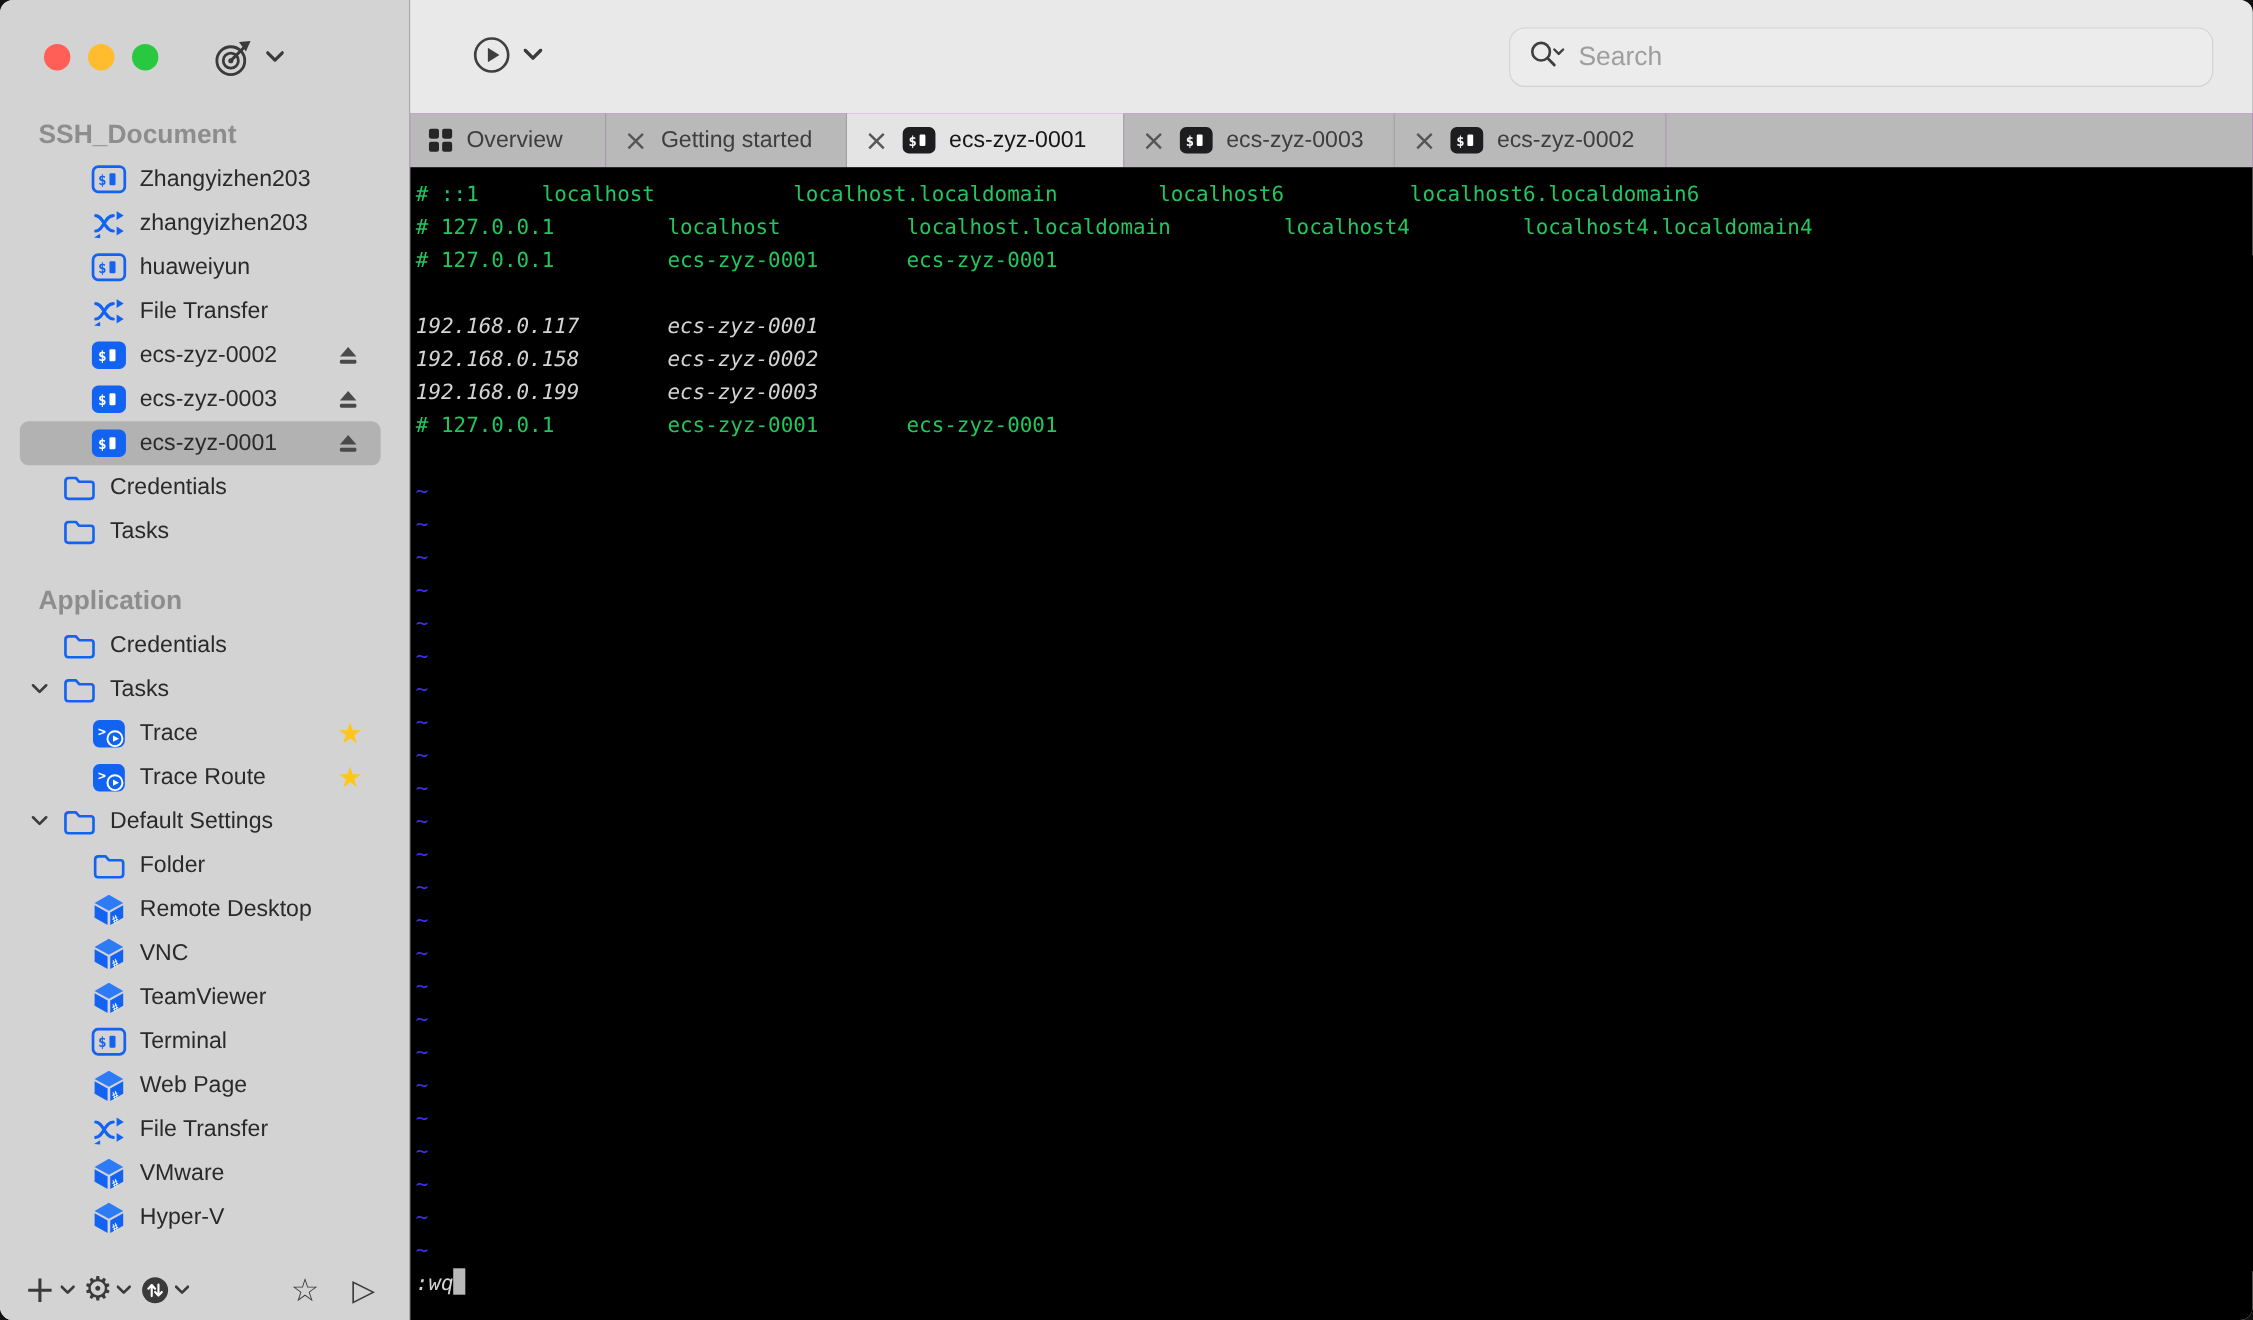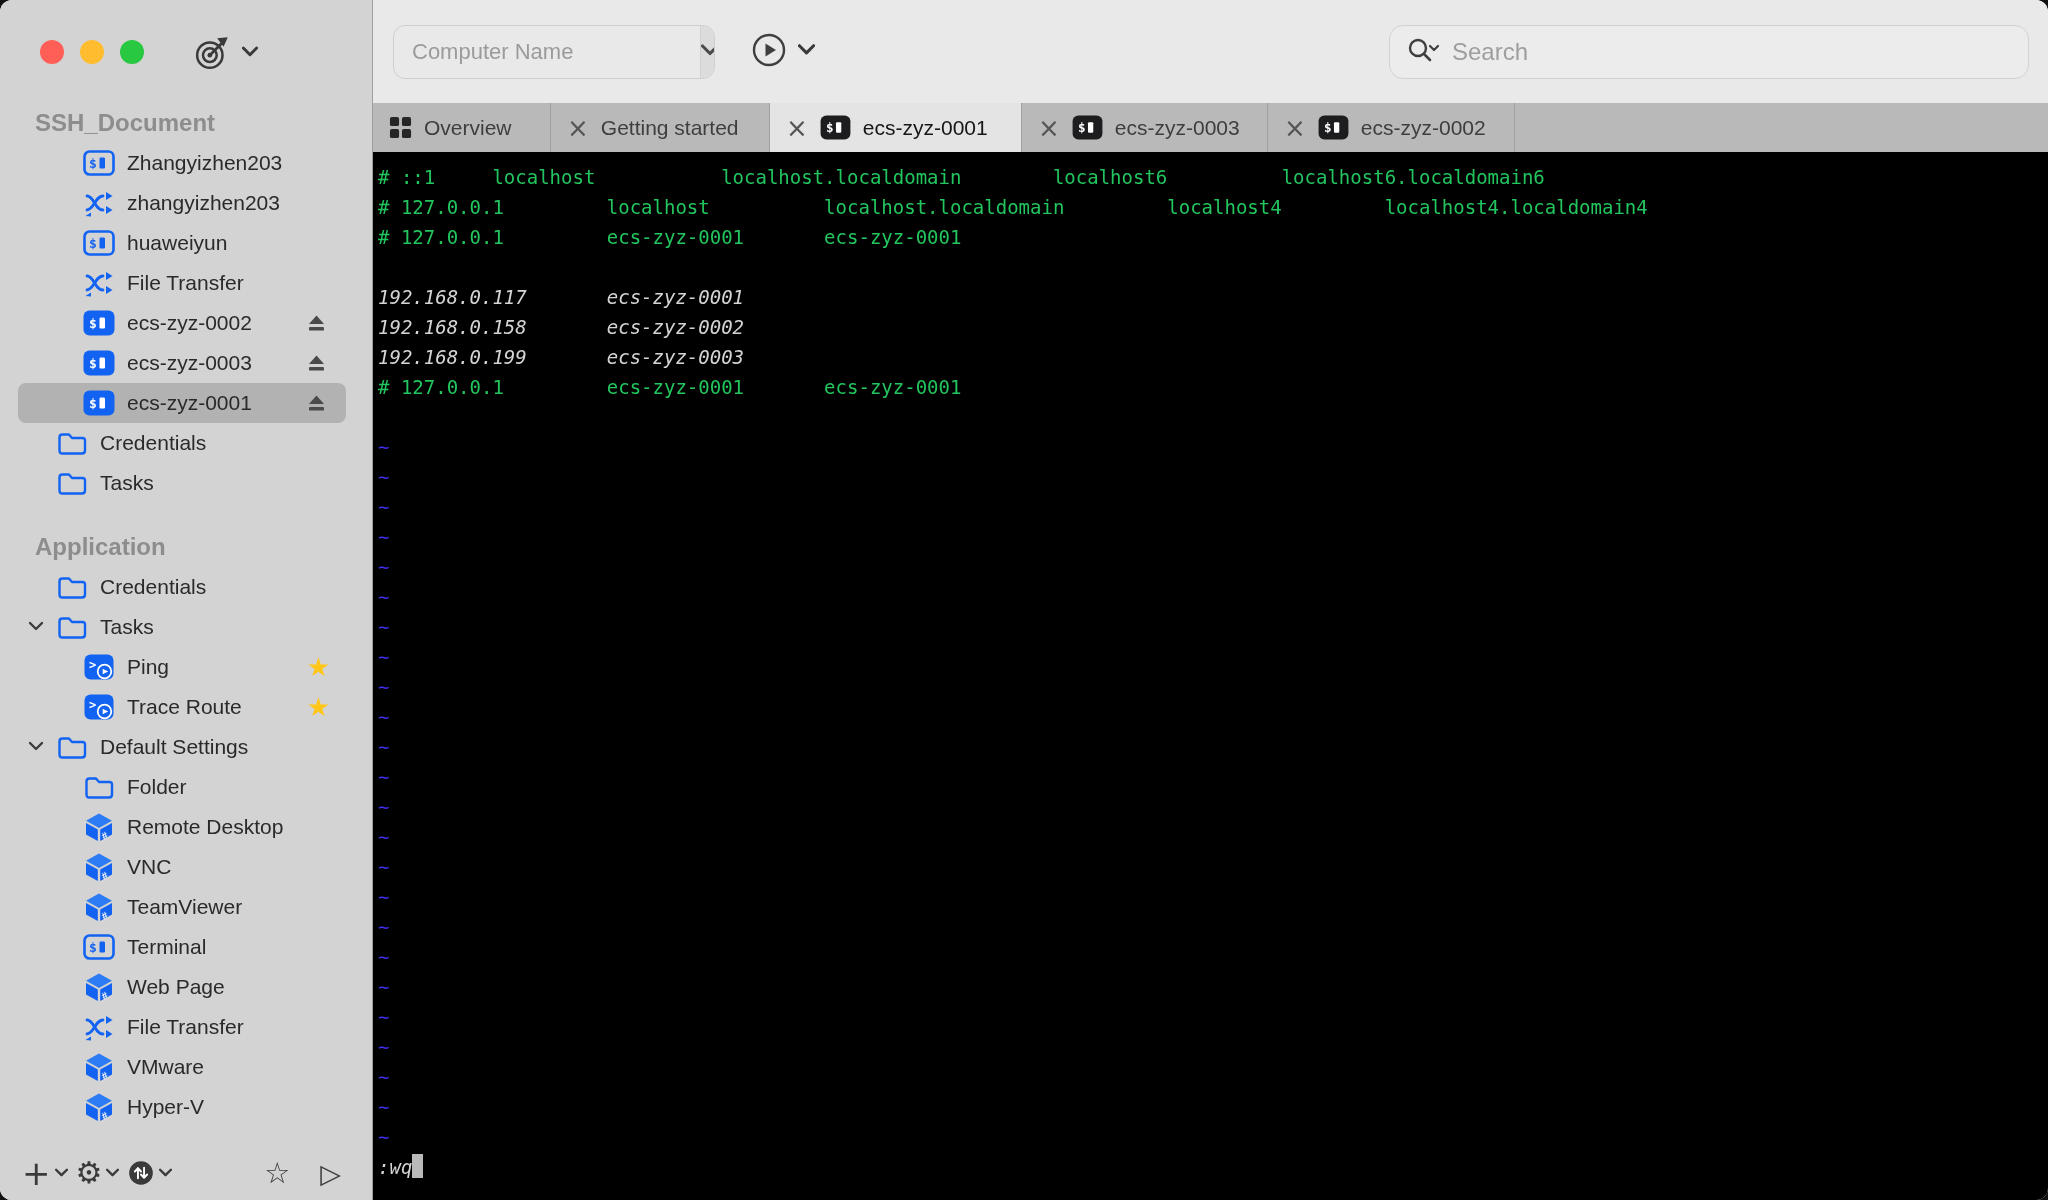--- a/index.html
+++ b/index.html
@@ -34,21 +34,21 @@
 
   
   .main { position:absolute; left:373px; top:0; right:0; bottom:0; display:flex; flex-direction:column; }
   .topbar { height:103px; background:#e9e9e9; display:flex; align-items:center; padding-left:20px; flex:none; }
   .combo { width:322px; height:54px; border:1.5px solid #cfcfcf; border-radius:12px; display:flex; align-items:center; overflow:hidden; background:#e9e9e9; }
   .combo input { flex:1; height:100%; border:none; background:transparent; outline:none; font-size:22px; padding:0 0 0 18px; color:#333; font-family:"Liberation Sans", sans-serif; }
   .combo input::placeholder { color:#9b9b9b; }
   .combo-drop { width:46px; height:100%; background:#dcdcdc; border:none; border-left:1px solid #d0d0d0; display:flex; align-items:center; justify-content:center; cursor:pointer; }
   .play-btn { margin-left:37px; background:none; border:none; cursor:pointer; display:flex; align-items:center; }
   .play-chv { margin-left:12px; background:none; border:none; cursor:pointer; display:flex; align-items:center; }
-  .search { margin-left:auto; margin-right:19px; width:640px; height:54px; border:1.5px solid #d2d2d2; border-radius:14px; background:#ececec; display:flex; align-items:center; padding:0 16px; gap:12px; }
+  .search { margin-left:auto; margin-right:36px; width:640px; height:54px; border:1.5px solid #d2d2d2; border-radius:14px; background:#ececec; display:flex; align-items:center; padding:0 16px; gap:12px; }
   .search input { flex:1; border:none; background:transparent; outline:none; font-size:24px; color:#333; font-family:"Liberation Sans", sans-serif; }
   .search input::placeholder { color:#9e9e9e; }
 
   .tabbar { height:49px; background:#d946ef; display:flex; flex:none; }
   .tab { height:100%; display:flex; align-items:center; gap:12px; padding:0 16px; font-size:21px; color:#3e3e3e; background:#b9b9b9; border-right:1px solid #a0a0a0; cursor:pointer; flex:none; white-space:nowrap; }
   .tab.active { background:#e4e4e4; color:#161616; }
   .tab .close-x { font-size:26px; color:#555; line-height:1; cursor:pointer; font-family:"DejaVu Sans", sans-serif; }
   .tab-fill { flex:1; background:#b9b9b9; }
 
   .terminal { flex:1; background:#000; overflow:hidden; padding:10px 0 0 5px; cursor:text; }
@@ -226,21 +226,21 @@
         </div>
         <div class="tree-row tr-pad1">
           <span class="tr-icon">
             <svg width="30" height="26" viewBox="0 0 30 26">
               <rect x="0.5" y="0.5" width="29" height="25" rx="6" fill="#1363f2"></rect>
               <text x="5" y="15" font-family="DejaVu Sans Mono, monospace" font-weight="bold" font-size="12" fill="#fff">&gt;</text>
               <circle cx="20.5" cy="17.5" r="6.8" fill="#1363f2" stroke="#fff" stroke-width="1.8"></circle>
               <polygon points="18.7,14.7 24.2,17.5 18.7,20.3" fill="#fff"></polygon>
             </svg>
           </span>
-          <span class="tr-label">Ping</span>
+          <span class="tr-label">Trace</span>
           <span class="tr-spacer"></span>
           <span class="fav-star">★</span>
         </div>
         <div class="tree-row tr-pad1">
           <span class="tr-icon">
             <svg width="30" height="26" viewBox="0 0 30 26">
               <rect x="0.5" y="0.5" width="29" height="25" rx="6" fill="#1363f2"></rect>
               <text x="5" y="15" font-family="DejaVu Sans Mono, monospace" font-weight="bold" font-size="12" fill="#fff">&gt;</text>
               <circle cx="20.5" cy="17.5" r="6.8" fill="#1363f2" stroke="#fff" stroke-width="1.8"></circle>
               <polygon points="18.7,14.7 24.2,17.5 18.7,20.3" fill="#fff"></polygon>
@@ -405,30 +405,20 @@
         <button class="foot-btn" style="margin-left: 22px;">
           <span style="display:flex;align-items:center;">
             <span class="glyph-btn" style="font-size:27px;line-height:1;">▷</span>
           </span>
         </button>
       </div>
   </aside>
 
   <div class="main">
     <div class="topbar">
-      <div class="combo">
-        <input placeholder="Computer Name" style="">
-        <button class="combo-drop">
-          <span>
-            <svg width="18" height="13" viewBox="0 0 12 8">
-                <path d="M1 1 l5 5 5-5" fill="none" stroke="#4a4a4a" stroke-width="2.1" stroke-linecap="round" stroke-linejoin="round"></path>
-              </svg>
-          </span>
-        </button>
-      </div>
       <button class="play-btn">
         <span>
           <svg width="34" height="34" viewBox="0 0 34 34">
             <circle cx="17" cy="17" r="15" fill="none" stroke="#3f3f3f" stroke-width="2.4"></circle>
             <polygon points="13.5,10.5 24,17 13.5,23.5" fill="#3f3f3f"></polygon>
           </svg>
         </span>
       </button>
       <button class="play-chv">
         <span>

